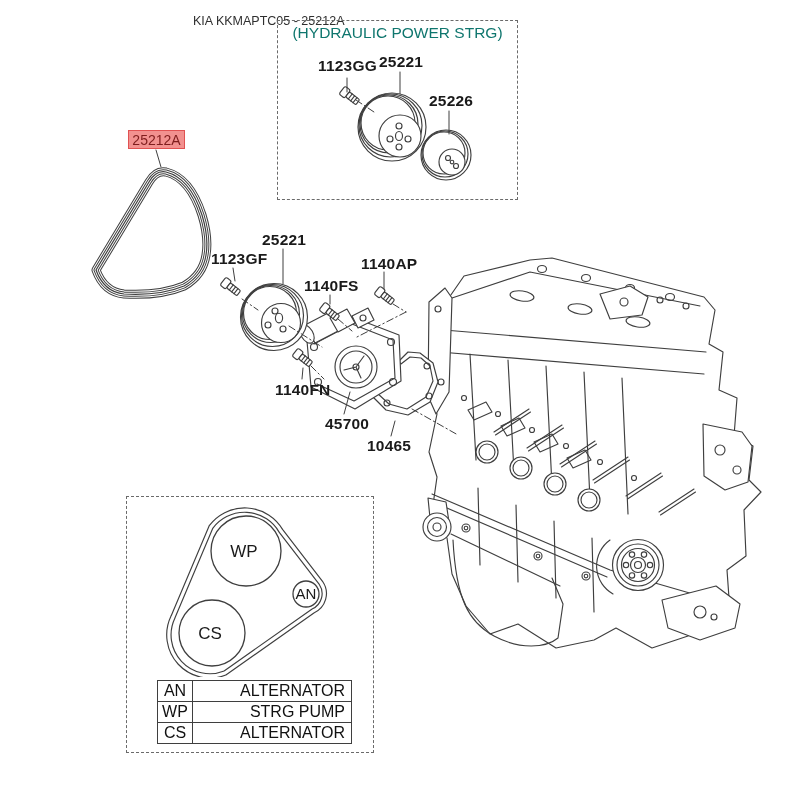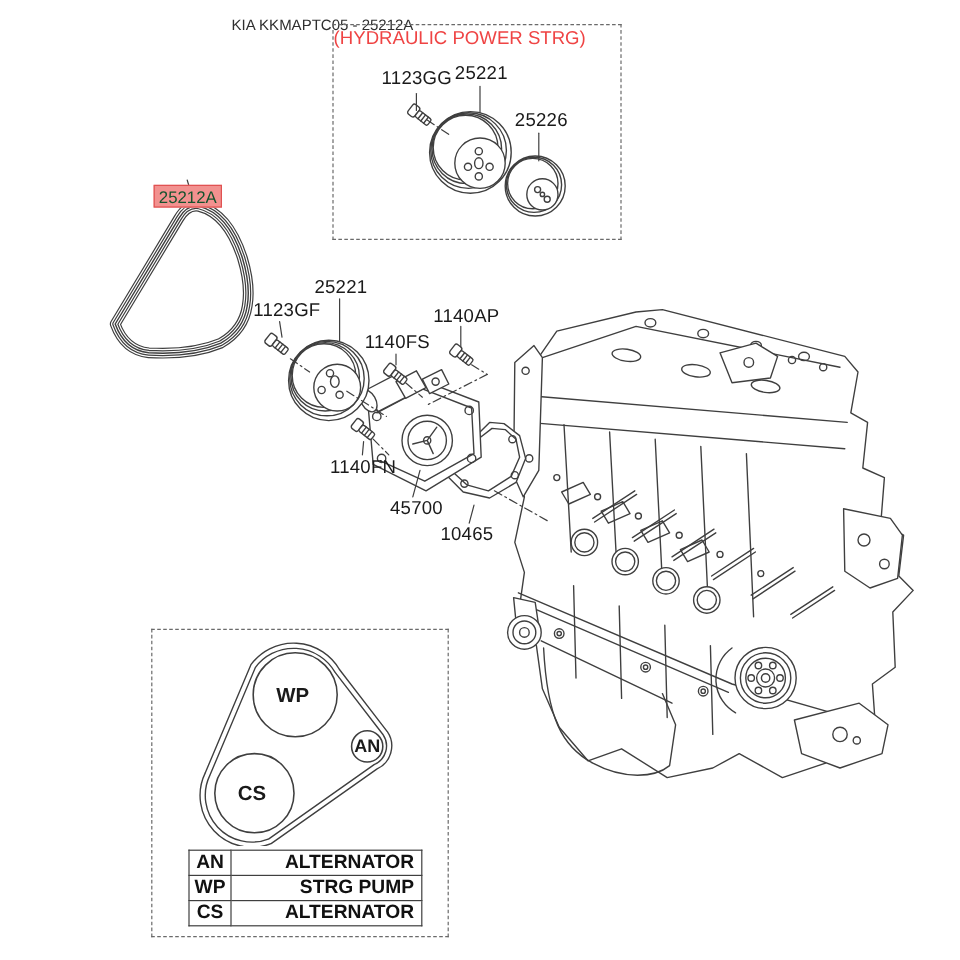--- a/index.html
+++ b/index.html
@@ -1,23 +1,23 @@
 <!DOCTYPE html>
 <html><head>
 <meta charset="utf-8">
 <style>
   html,body{margin:0;padding:0;background:#fff;}
   #canvas{position:relative;width:800px;height:800px;background:#fff;overflow:hidden;
           font-family:"Liberation Sans",sans-serif;color:#1a1a1a;}
-  .lbl{position:absolute;font-size:15.5px;color:#1a1a1a;white-space:nowrap;letter-spacing:.2px;}
+  .lbl{position:absolute;font-size:15.5px;color:#1a1a1a;white-space:nowrap;letter-spacing:.2px;font-weight:bold;}
   #header{position:absolute;left:193px;top:14px;font-size:12.5px;font-weight:normal;color:#2f2f2f;}
   .dashed-box{position:absolute;border:1.6px dashed #6a6a6a;background:transparent;}
   #hyd-box{left:277px;top:20px;width:239px;height:178px;}
-  #hyd-title{position:absolute;left:0;top:3px;width:100%;font-size:15.5px;color:#ef4444;white-space:nowrap;}
-  #routing-box{left:126px;top:524px;width:246px;height:255px;font-weight:bold;}
+  #hyd-title{position:absolute;left:0;top:3px;width:100%;text-align:center;font-size:15.5px;color:#0f766e;white-space:nowrap;}
+  #routing-box{left:126px;top:496px;width:246px;height:255px;}
   #highlight-label{position:absolute;left:128px;top:130px;width:57px;height:19px;
       background:#f2918f;border:1.5px solid #e05252;color:#9e1f1a;font-size:14px;
       text-align:center;line-height:19px;box-sizing:border-box;}
   svg{position:absolute;left:0;top:0;}
   table.legend{position:absolute;left:30px;top:183px;border-collapse:collapse;
       font-size:16px;color:#111;background:#fff;}
   table.legend td{border:1.6px solid #3f3f3f;height:20px;padding:0 6px;}
   table.legend td.code{width:26px;text-align:center;padding:0 4px;}
   table.legend td.name{width:146px;text-align:right;}
 </style>
@@ -246,21 +246,21 @@
 
   <div id="header">KIA KKMAPTC05 - 25212A</div>
 
   <div class="dashed-box" id="hyd-box">
     <div id="hyd-title">(HYDRAULIC POWER STRG)</div>
   </div>
   <div class="lbl" style="left:318px;top:57px">1123GG</div>
   <div class="lbl" style="left:379px;top:53px">25221</div>
   <div class="lbl" style="left:429px;top:92px">25226</div>
 
-  <div id="highlight-label" style="background: rgb(242, 145, 143); border-color: rgb(224, 82, 82); color: #14532d; margin-top: 24px;">25212A</div>
+  <div id="highlight-label" style="background: rgb(242, 145, 143); border-color: rgb(224, 82, 82); color: #7f1d1d;">25212A</div>
 
   <div class="lbl" style="left:211px;top:250px">1123GF</div>
   <div class="lbl" style="left:262px;top:231px">25221</div>
   <div class="lbl" style="left:304px;top:277px">1140FS</div>
   <div class="lbl" style="left:361px;top:255px">1140AP</div>
   <div class="lbl" style="left:275px;top:381px">1140FN</div>
   <div class="lbl" style="left:325px;top:415px">45700</div>
   <div class="lbl" style="left:367px;top:437px">10465</div>
 
   <div class="dashed-box" id="routing-box">

